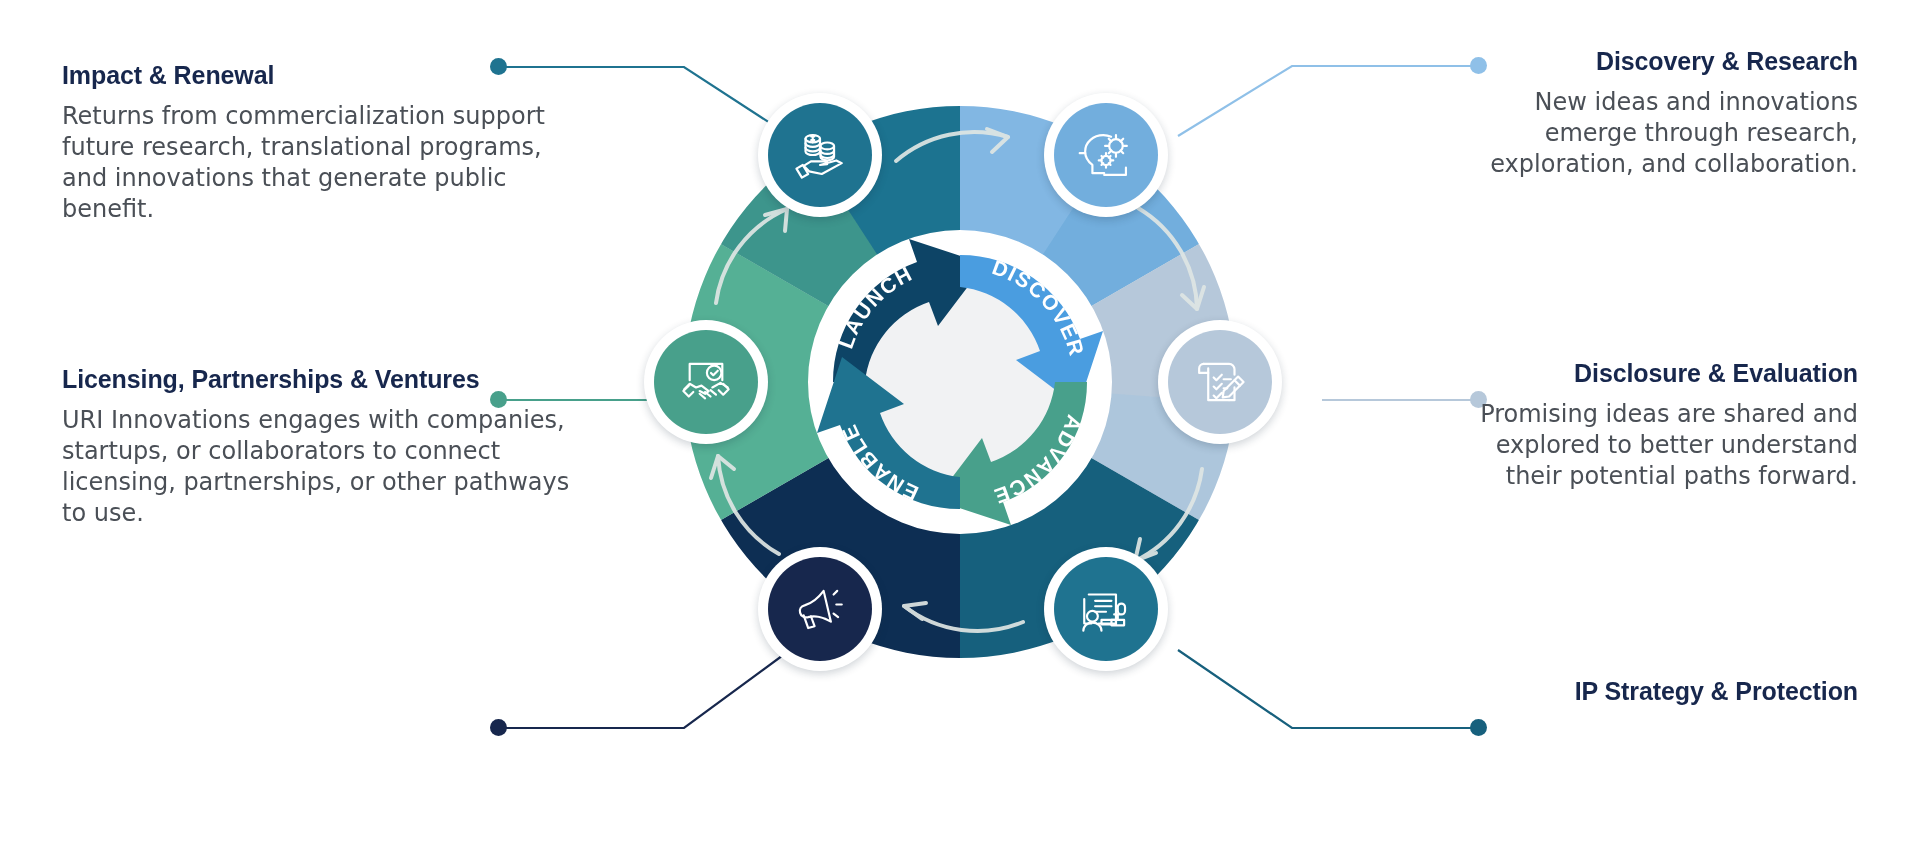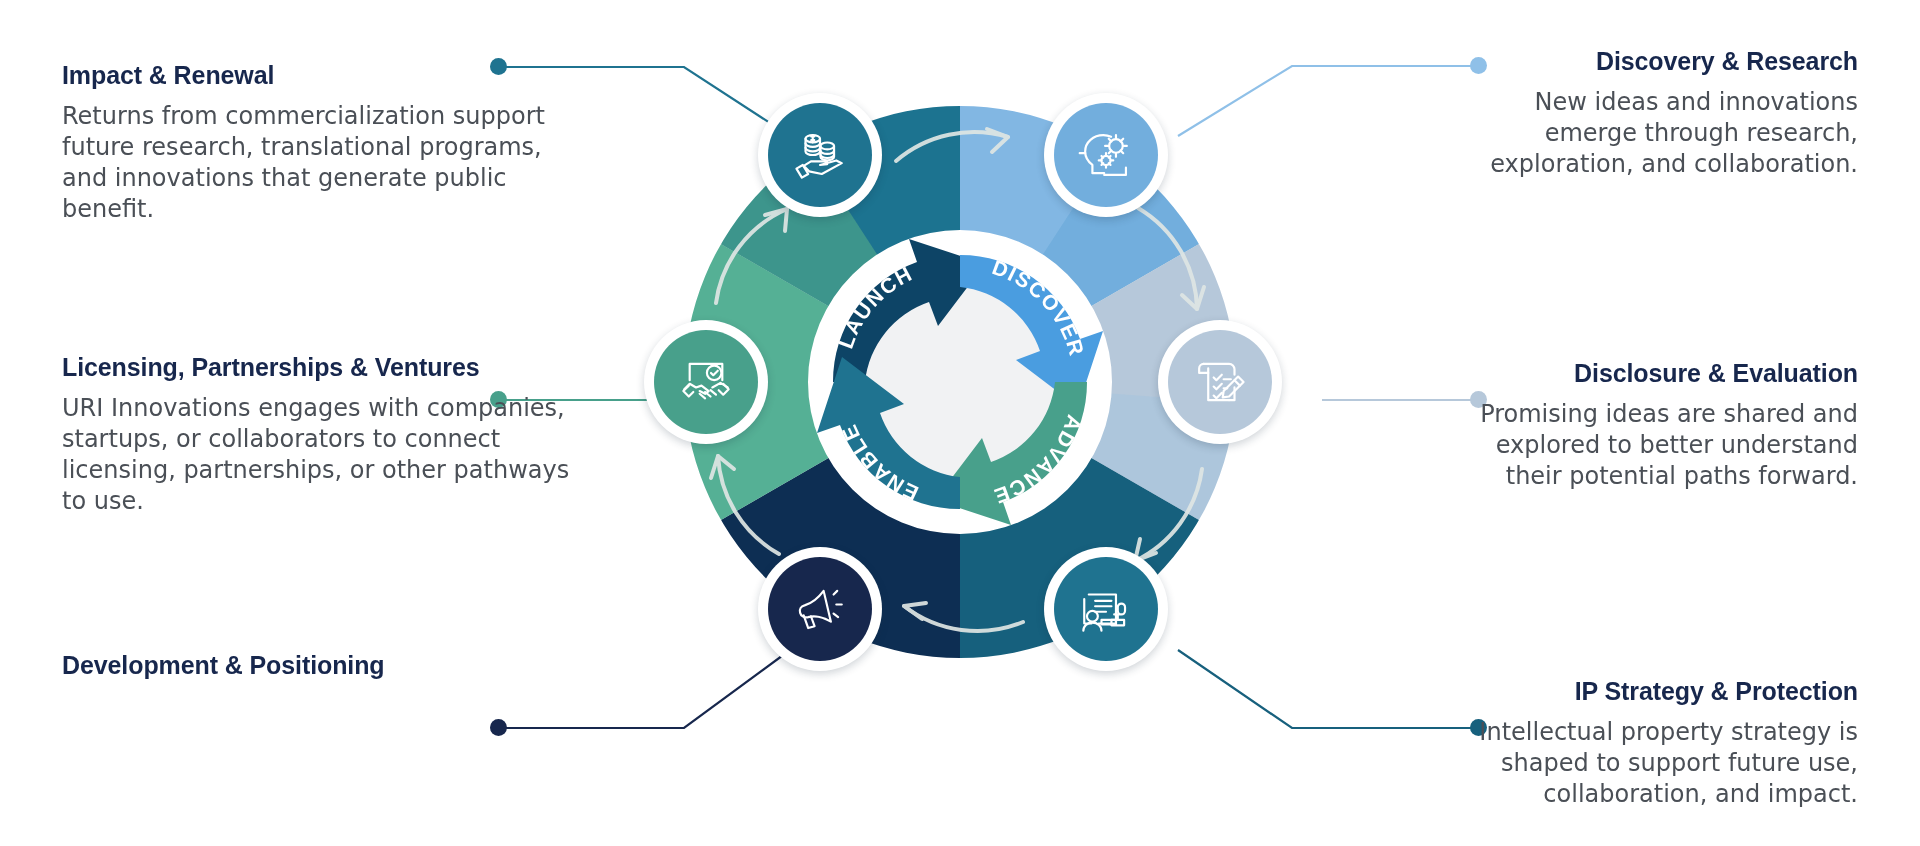--- a/index.html
+++ b/index.html
@@ -17,21 +17,21 @@
     color:#17274d;letter-spacing:-0.1px;line-height:1.22;
   }
   .block p{
     margin:0;font-size:24px;line-height:1.30;color:#4a4f56;
     font-family:"DejaVu Sans","Liberation Sans",sans-serif;
   }
   .left{text-align:left;}
   .right{text-align:right;}
 
   .b-impact   {left:62px; top:60px;  width:520px;}
-  .b-license  {left:62px; top:352px; width:520px;}
+  .b-license  {left:62px; top:364px; width:520px;}
   .b-develop  {left:62px; top:650px; width:520px;}
   .b-discover {right:62px;top:46px;  width:420px;}
   .b-disclose {right:62px;top:358px; width:420px;}
   .b-ip       {right:62px;top:676px; width:420px;}
 
   
   .connector{position:absolute;pointer-events:none;}
   .dot{position:absolute;width:17px;height:17px;border-radius:50%;}
 
   
@@ -87,36 +87,34 @@
     <h2>Impact &amp; Renewal</h2>
     <p>Returns from commercialization support future research, translational programs, and innovations that generate public benefit.</p>
   </div>
 
   <div class="block left b-license">
     <h2>Licensing, Partnerships &amp; Ventures</h2>
     <p>URI Innovations engages with companies, startups, or collaborators to connect licensing, partnerships, or other pathways to use.</p>
   </div>
 
   <div class="block left b-develop">
-    <h2>Development &amp; Positioning</h2>
   </div>
 
   <div class="block right b-discover">
     <h2>Discovery &amp; Research</h2>
     <p>New ideas and innovations emerge through research, exploration, and collaboration.</p>
   </div>
 
   <div class="block right b-disclose">
     <h2>Disclosure &amp; Evaluation</h2>
     <p>Promising ideas are shared and explored to better understand their potential paths forward.</p>
   </div>
 
   <div class="block right b-ip">
     <h2>IP Strategy &amp; Protection</h2>
-    <p>Intellectual property strategy is shaped to support future use, collaboration, and impact.</p>
   </div>
 
   <div class="wheel">
     <svg viewBox="0 0 618 618">
       <defs>
         <clipPath id="ringClip">
           <path d="M309,309 m-276,0 a276,276 0 1,0 552,0 a276,276 0 1,0 -552,0
                    M309,309 m-152,0 a152,152 0 1,0 304,0 a152,152 0 1,0 -304,0" clip-rule="evenodd"></path>
         </clipPath>
         <filter id="wheelShadow" x="-12%" y="-12%" width="124%" height="124%">

